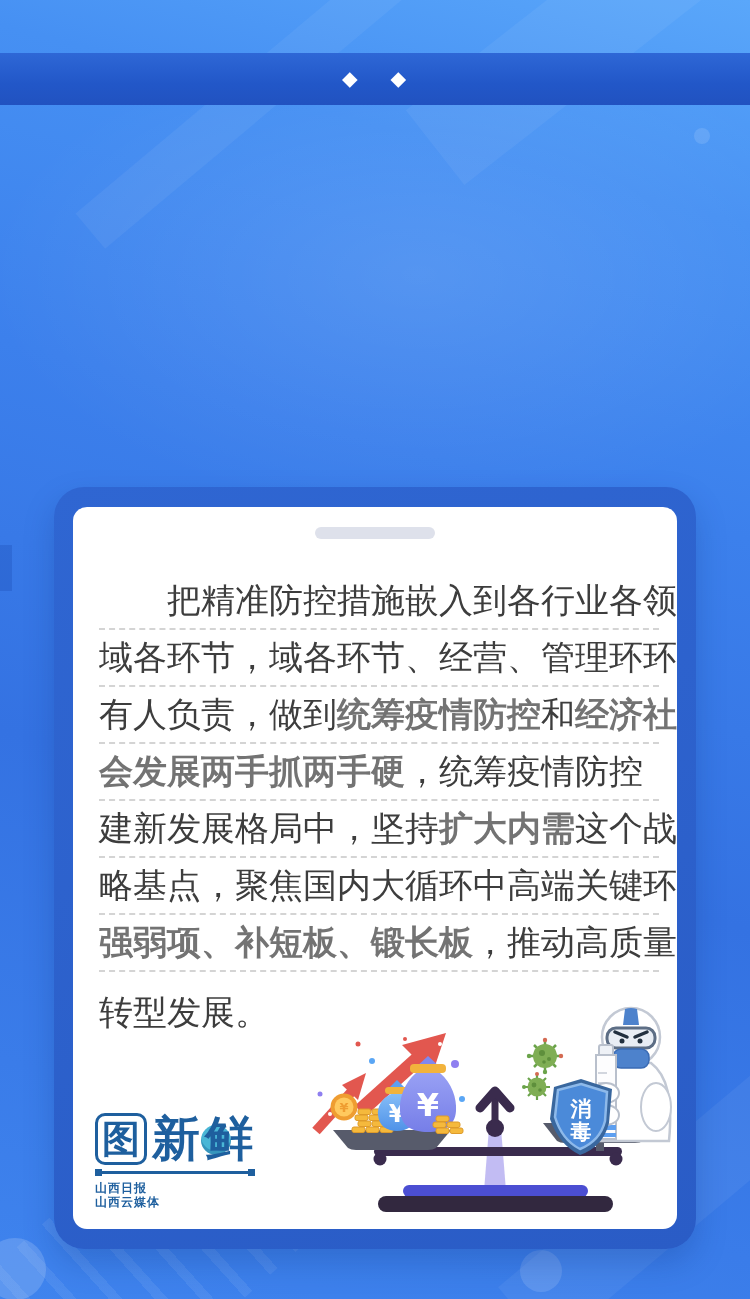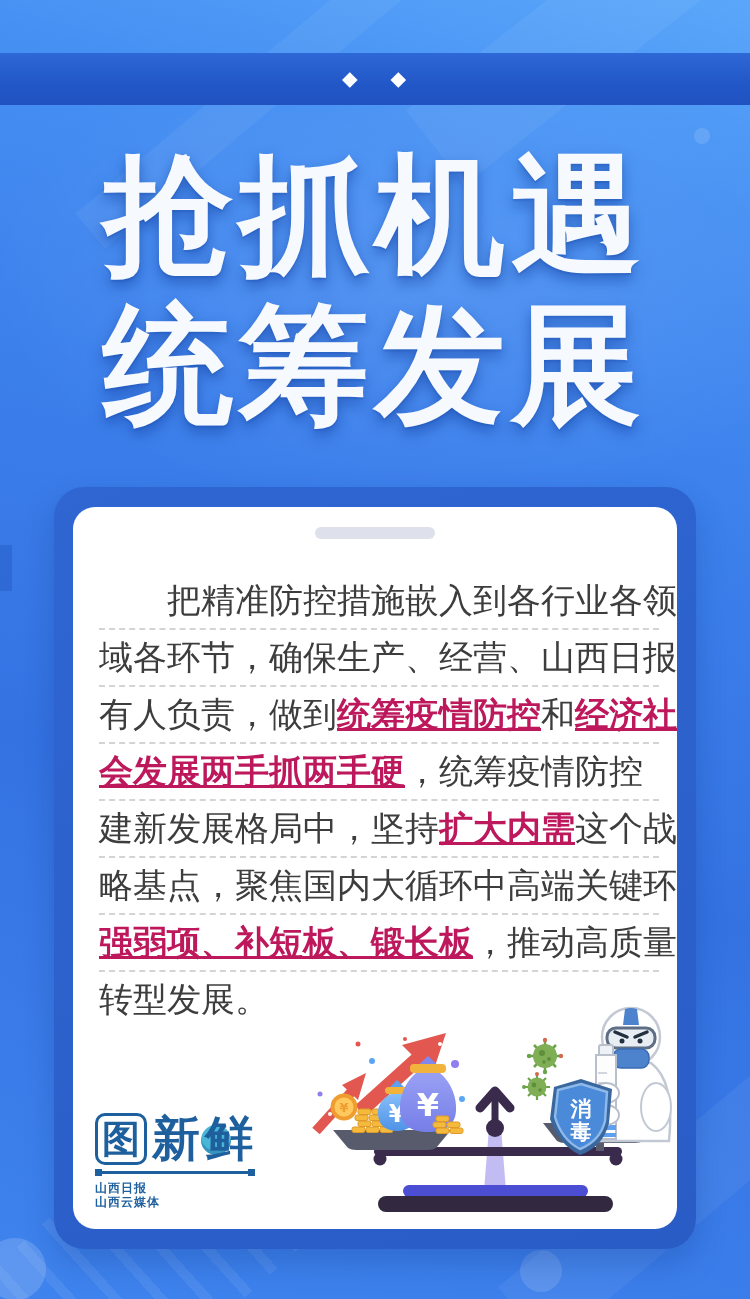--- a/index.html
+++ b/index.html
@@ -40,33 +40,33 @@
     text-shadow:0 7px 14px rgba(18,64,158,.55),0 2px 2px rgba(30,80,180,.35);
   }
 
   
   .frame{
     position:absolute;left:54px;top:487px;width:642px;height:762px;border-radius:30px;
     background:linear-gradient(160deg,#2f66d2 0%,#2a5cc6 100%);
     box-shadow:0 14px 30px rgba(14,50,128,.25);
   }
   .card{
-    position:absolute;left:19px;top:20px;width:604px;height:722px;border-radius:22px;
+    position:absolute;left:19px;top:20px;width:604px;height:722px;border-radius:14px;
     background:#ffffff;overflow:hidden;
   }
   .notch{position:absolute;left:50%;top:20px;transform:translateX(-50%);
     width:120px;height:12px;border-radius:6px;background:#dee1eb;}
 
   
   .paragraph{position:absolute;left:26px;top:66px;width:560px;color:#3d3d3d;
     font-size:34px;line-height:55px;}
   .pline{height:55px;white-space:nowrap;border-bottom:2px dashed #d4d4d4;}
-  .pline.last{border-bottom:none;}
+  .pline.last{border-bottom:none;margin-top:13px;}
   .pline.ind{text-indent:68px;}
-  .pline .b{font-weight:700;color:#be185d;text-decoration:underline;}
+  .pline .b{font-weight:700;color:#737373;}
 
   
   .logo{position:absolute;left:22px;top:606px;width:178px;color:#1e5f9e;}
   .logo-row{display:flex;align-items:center;gap:5px;font-weight:900;}
   .logo-box{display:inline-block;width:46px;height:46px;line-height:46px;text-align:center;
     border:3px solid #1e5f9e;border-radius:10px;font-size:38px;}
   .logo-char{font-size:48px;line-height:52px;}
   .logo-char.xian{position:relative;}
   .logo-char.xian .palette{position:absolute;left:-4px;top:12px;width:30px;height:30px;border-radius:50%;
     background:#49b6d6;box-shadow:inset 0 -4px 0 rgba(20,90,140,.35);}
@@ -95,32 +95,28 @@
   <div class="dark-sq"></div>
   <div class="bokeh bokeh-1"></div>
   <div class="bokeh bokeh-2"></div>
   <div class="bokeh bokeh-3"></div>
 
   <div class="banner">
     <span class="diamond">◆</span>
     <span class="diamond">◆</span>
   </div>
 
-  <div class="title">
-    <div class="title-line">抢抓机遇</div>
-    <div class="title-line">统筹发展</div>
-  </div>
 
   <div class="frame">
     <div class="card">
       <div class="notch"></div>
 
       <div class="paragraph">
           <div class="pline ind"><span>把精准防控措施嵌入到各行业各领</span></div>
-          <div class="pline"><span>域各环节，确保生产、经营、山西日报</span></div>
+          <div class="pline"><span>域各环节，域各环节、经营、管理环环</span></div>
           <div class="pline"><span>有人负责，做到</span><span class="b">统筹疫情防控</span><span>和</span><span class="b">经济社</span></div>
           <div class="pline"><span class="b">会发展两手抓两手硬</span><span>，统筹疫情防控</span></div>
           <div class="pline"><span>建新发展格局中，坚持</span><span class="b">扩大内需</span><span>这个战</span></div>
           <div class="pline"><span>略基点，聚焦国内大循环中高端关键环，</span></div>
           <div class="pline"><span class="b">强弱项、补短板、锻长板</span><span>，推动高质量</span></div>
           <div class="pline last"><span>转型发展。</span></div>
         </div>
 
       <div class="logo">
         <div class="logo-row">

